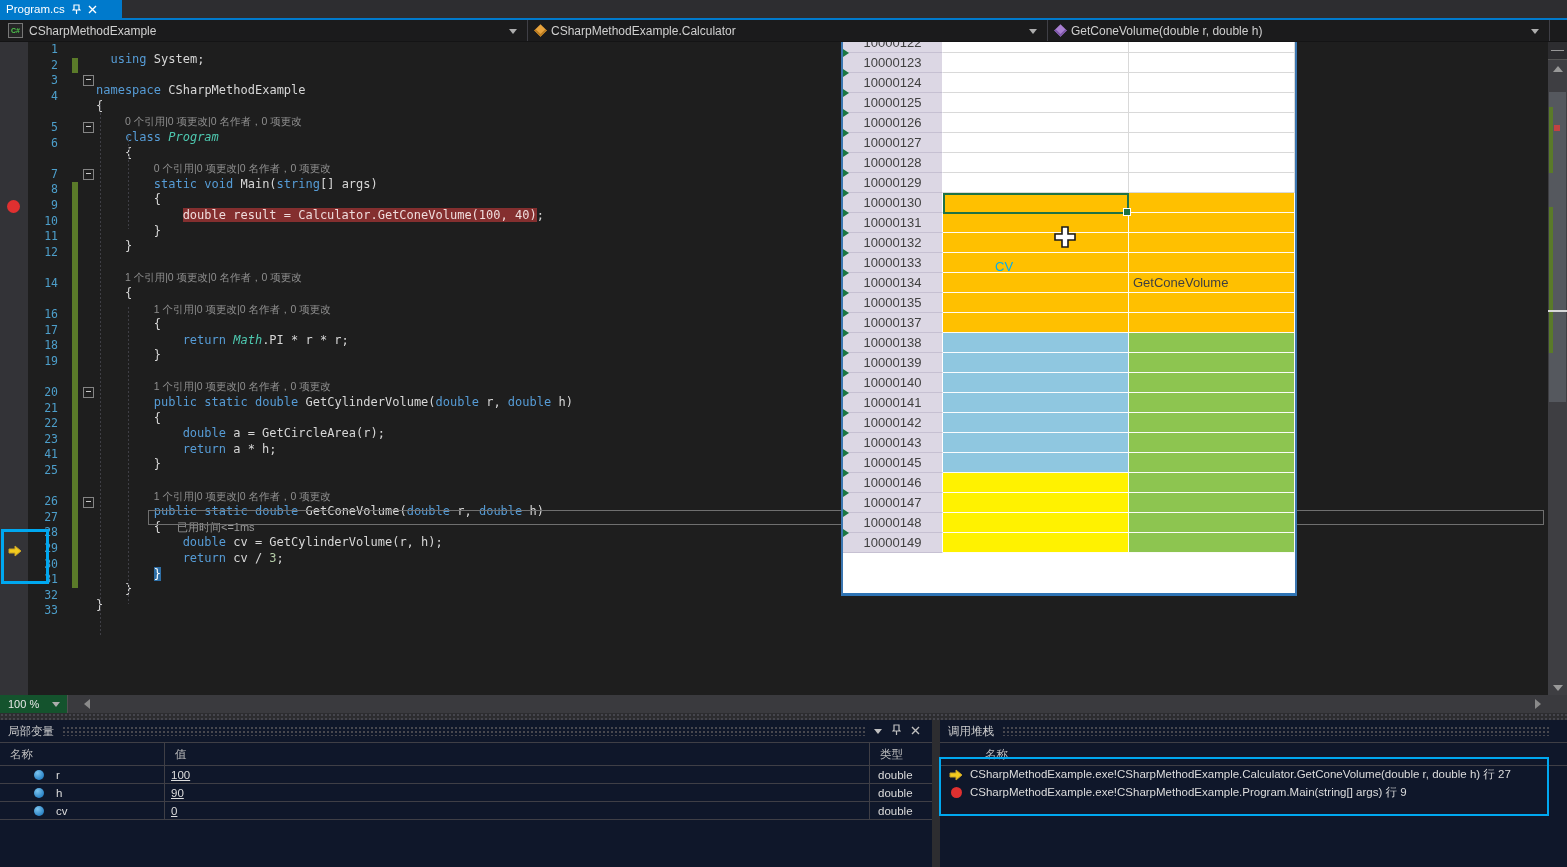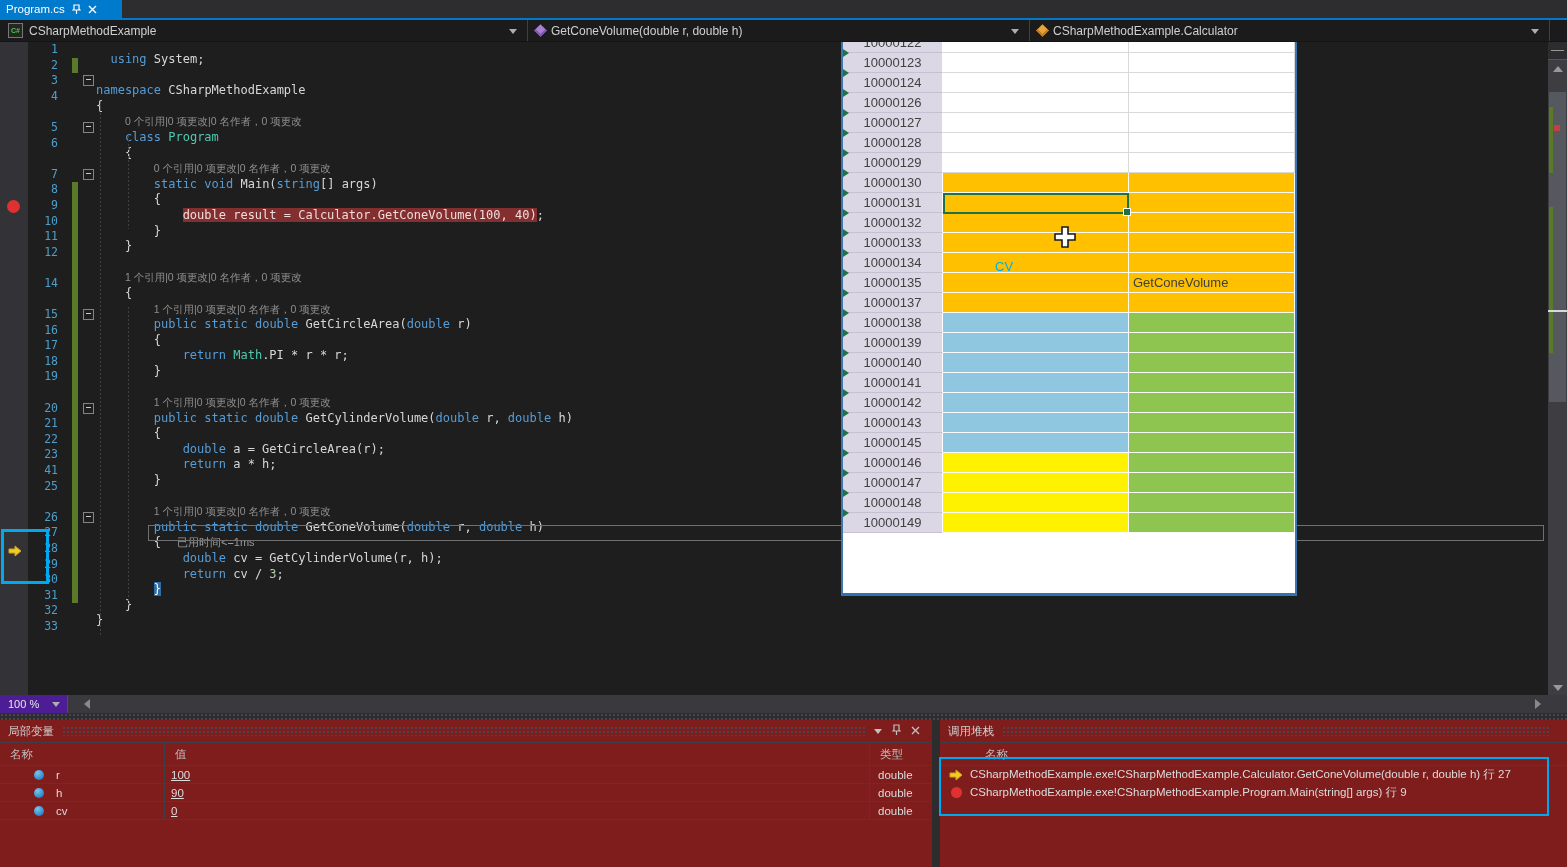--- a/index.html
+++ b/index.html
@@ -31,21 +31,21 @@
       padding-left:28px;box-sizing:border-box;align-items:stretch;}
   .lnum{width:30px;text-align:right;color:#4D9FCB;flex:none;font-size:11.5px;}
   .cbar{width:22px;flex:none;position:relative;}
   .cbar .gbar{position:absolute;left:14px;top:0;bottom:0;width:6px;background:#5A7A29;}
   .fslot{width:16px;flex:none;display:flex;align-items:center;justify-content:center;}
   .foldbox{width:9px;height:9px;border:1px solid #848484;background:#1E1E1E;position:relative;}
   .foldbox::after{content:"";position:absolute;left:2px;top:3px;width:5px;height:1px;background:#C8C8C8;}
   .codewrap{flex:1;position:relative;white-space:pre;color:#D7D7D7;}
   .codetext{display:inline-block;margin-top:10px;}
   .lens .codetext{font-family:"Liberation Sans",sans-serif;font-size:10.5px;color:#8E8E8E;}
-  .tk-kw{color:#569CD6;} .tk-ty{color:#4EC9B0;} .tk-pl{color:#D7D7D7;} .tk-nm{color:#B5CEA8;}
+  .tk-kw{color:#569CD6;} .tk-ty{color:#4EC9B0;font-style:italic;} .tk-pl{color:#D7D7D7;} .tk-nm{color:#B5CEA8;}
   .tk-hl{background:#842F2F;color:#EFDCDC;}
   .tk-bs{background:#2E6EA5;color:#FFFFFF;}
   .curline::before{content:"";position:absolute;left:52px;right:4px;top:0;bottom:0;border:1px solid #6F6F6F;}
   .perftip{font-family:"Liberation Sans",sans-serif;font-size:11px;color:#9A9A9A;margin-left:16px;}
   .iguide{position:absolute;width:1px;background:linear-gradient(#3F3F46 40%,transparent 40%);background-size:1px 4px;}
   #bp-dot{position:absolute;left:7px;top:158px;width:13px;height:13px;border-radius:50%;background:#E03030;z-index:3;}
   #cur-arrow{position:absolute;left:8px;top:501px;z-index:3;}
   #margin-annotation{position:absolute;left:1px;top:487px;width:42px;height:49px;border:3px solid #00A8F0;z-index:6;}
   
   #vscroll{position:absolute;left:1548px;top:42px;width:19px;height:653px;background:#3E3E42;z-index:2;}
@@ -54,32 +54,32 @@
   .vs-up{position:absolute;left:5px;top:24px;width:0;height:0;border-left:5px solid transparent;
       border-right:5px solid transparent;border-bottom:6px solid #999;}
   .vs-down{position:absolute;left:5px;bottom:4px;width:0;height:0;border-left:5px solid transparent;
       border-right:5px solid transparent;border-top:6px solid #999;}
   .vs-thumb{position:absolute;left:1px;top:50px;width:17px;height:310px;background:#55585E;}
   .vs-gm{position:absolute;left:1px;width:4px;background:#5A7A29;}
   .vs-red{position:absolute;left:6px;top:83px;width:6px;height:6px;background:#C24242;}
   .vs-white{position:absolute;left:0;top:268px;width:19px;height:2px;background:#D8D8D8;}
   
   #hscroll{position:absolute;left:0;top:695px;width:1567px;height:18px;background:#3A3A3E;z-index:2;}
-  #zoom-combo{position:absolute;left:0;top:0;width:68px;height:18px;background:#4c1d95;border-right:1px solid #515151;
+  #zoom-combo{position:absolute;left:0;top:0;width:68px;height:18px;background:#14532d;border-right:1px solid #515151;
       display:flex;align-items:center;font-size:11px;color:#E8E8E8;padding-left:8px;box-sizing:border-box;cursor:pointer;}
   #zoom-combo .caret{position:absolute;right:7px;top:7px;width:0;height:0;border-left:4px solid transparent;
       border-right:4px solid transparent;border-top:5px solid #ADADAD;}
   .hs-left{position:absolute;left:84px;top:4px;width:0;height:0;border-top:5px solid transparent;
       border-bottom:5px solid transparent;border-right:6px solid #8A8A8A;}
   .hs-right{position:absolute;right:26px;top:4px;width:0;height:0;border-top:5px solid transparent;
       border-bottom:5px solid transparent;border-left:6px solid #8A8A8A;}
   #sash{position:absolute;left:0;top:713px;width:1567px;height:7px;background:#2D2D30;
       background-image:radial-gradient(#45454C 1px,transparent 1px);background-size:4px 4px;}
   
-  .panel{position:absolute;top:720px;height:147px;background:#7f1d1d;}
+  .panel{position:absolute;top:720px;height:147px;background:#0f172a;}
   #locals-panel{left:0;width:932px;}
   #callstack-panel{left:940px;width:627px;}
   .ptitle{height:22px;display:flex;align-items:center;padding:0 8px;font-size:11.5px;color:#D0D0D0;}
   .pdots{flex:1;height:10px;margin:0 8px;background-image:radial-gradient(#47474E 1px,transparent 1px);
       background-size:4px 4px;}
   .pticons{display:flex;align-items:center;gap:10px;margin-right:4px;}
   .pt-caret{width:0;height:0;border-left:4px solid transparent;border-right:4px solid transparent;
       border-top:5px solid #C0C0C0;cursor:pointer;}
   .grid-head{height:22px;border-top:1px solid #3F3F46;border-bottom:1px solid #3F3F46;display:flex;
       font-size:11.5px;color:#BEBEBE;align-items:center;}
@@ -137,30 +137,30 @@
     </div>
   </div>
   <div id="tab-underline"></div>
 
   <div id="navbar">
     <div class="nav-sec" style="width:528px;">
       <span class="ic-cs">C#</span>
       <span class="nav-label">CSharpMethodExample</span>
       <span class="caret"></span>
     </div>
+    <div class="nav-sec" style="width:520px;">
+      <span class="ic-class"></span>
+      <span class="nav-label">CSharpMethodExample.Calculator</span>
+      <span class="caret"></span>
+    </div>
     <div class="nav-sec" style="width:502px;">
       <span class="ic-method"></span>
       <span class="nav-label">GetConeVolume(double r, double h)</span>
       <span class="caret"></span>
     </div>
-    <div class="nav-sec" style="width:520px;">
-      <span class="ic-class"></span>
-      <span class="nav-label">CSharpMethodExample.Calculator</span>
-      <span class="caret"></span>
-    </div>
   </div>
 
   <div id="editor">
     <div id="indicator-strip"></div>
     <div id="code-rows">
         <div class="crow">
           <span class="lnum">1</span>
           <div class="cbar"></div>
           <div class="fslot"></div>
           <div class="codewrap"><span class="codetext" style="margin-left: 14.44px;"><span class="tk-kw">using</span><span class="tk-pl"> System;</span></span></div>
@@ -277,30 +277,20 @@
           <div class="fslot"></div>
           <div class="codewrap"><span class="codetext" style="margin-left: 28.88px;"><span class="tk-pl">{</span></span></div>
         </div>
         <div class="crow lens">
           <span class="lnum"></span>
           <div class="cbar">
             <div class="gbar"></div>
           </div>
           <div class="fslot"></div>
           <div class="codewrap"><span class="codetext" style="margin-left: 57.76px;">1 个引用|0 项更改|0 名作者，0 项更改</span></div>
-        </div>
-        <div class="crow">
-          <span class="lnum">15</span>
-          <div class="cbar">
-            <div class="gbar"></div>
-          </div>
-          <div class="fslot">
-            <div class="foldbox"></div>
-          </div>
-          <div class="codewrap"><span class="codetext" style="margin-left: 57.76px;"><span class="tk-kw">public</span><span class="tk-pl"> </span><span class="tk-kw">static</span><span class="tk-pl"> </span><span class="tk-kw">double</span><span class="tk-pl"> GetCircleArea(</span><span class="tk-kw">double</span><span class="tk-pl"> r)</span></span></div>
         </div>
         <div class="crow">
           <span class="lnum">16</span>
           <div class="cbar">
             <div class="gbar"></div>
           </div>
           <div class="fslot"></div>
           <div class="codewrap"><span class="codetext" style="margin-left: 57.76px;"><span class="tk-pl">{</span></span></div>
         </div>
         <div class="crow">
@@ -578,20 +568,25 @@
           <div class="ovh">10000123<div class="tri"></div></div>
           <div class="ovc c1" style="background: rgb(255, 255, 255); border-bottom-color: rgb(217, 217, 217); border-right-color: rgb(217, 217, 217);"></div>
           <div class="ovc c2" style="background: rgb(255, 255, 255); border-bottom-color: rgb(217, 217, 217); border-right-color: rgb(217, 217, 217);"></div>
         </div>
         <div class="ovrow">
           <div class="ovh">10000124<div class="tri"></div></div>
           <div class="ovc c1" style="background: rgb(255, 255, 255); border-bottom-color: rgb(217, 217, 217); border-right-color: rgb(217, 217, 217);"></div>
           <div class="ovc c2" style="background: rgb(255, 255, 255); border-bottom-color: rgb(217, 217, 217); border-right-color: rgb(217, 217, 217);"></div>
         </div>
         <div class="ovrow">
+          <div class="ovh">10000125<div class="tri"></div></div>
+          <div class="ovc c1" style="background: rgb(255, 255, 255); border-bottom-color: rgb(217, 217, 217); border-right-color: rgb(217, 217, 217);"></div>
+          <div class="ovc c2" style="background: rgb(255, 255, 255); border-bottom-color: rgb(217, 217, 217); border-right-color: rgb(217, 217, 217);"></div>
+        </div>
+        <div class="ovrow">
           <div class="ovh">10000126<div class="tri"></div></div>
           <div class="ovc c1" style="background: rgb(255, 255, 255); border-bottom-color: rgb(217, 217, 217); border-right-color: rgb(217, 217, 217);"></div>
           <div class="ovc c2" style="background: rgb(255, 255, 255); border-bottom-color: rgb(217, 217, 217); border-right-color: rgb(217, 217, 217);"></div>
         </div>
         <div class="ovrow">
           <div class="ovh">10000127<div class="tri"></div></div>
           <div class="ovc c1" style="background: rgb(255, 255, 255); border-bottom-color: rgb(217, 217, 217); border-right-color: rgb(217, 217, 217);"></div>
           <div class="ovc c2" style="background: rgb(255, 255, 255); border-bottom-color: rgb(217, 217, 217); border-right-color: rgb(217, 217, 217);"></div>
         </div>
         <div class="ovrow">

